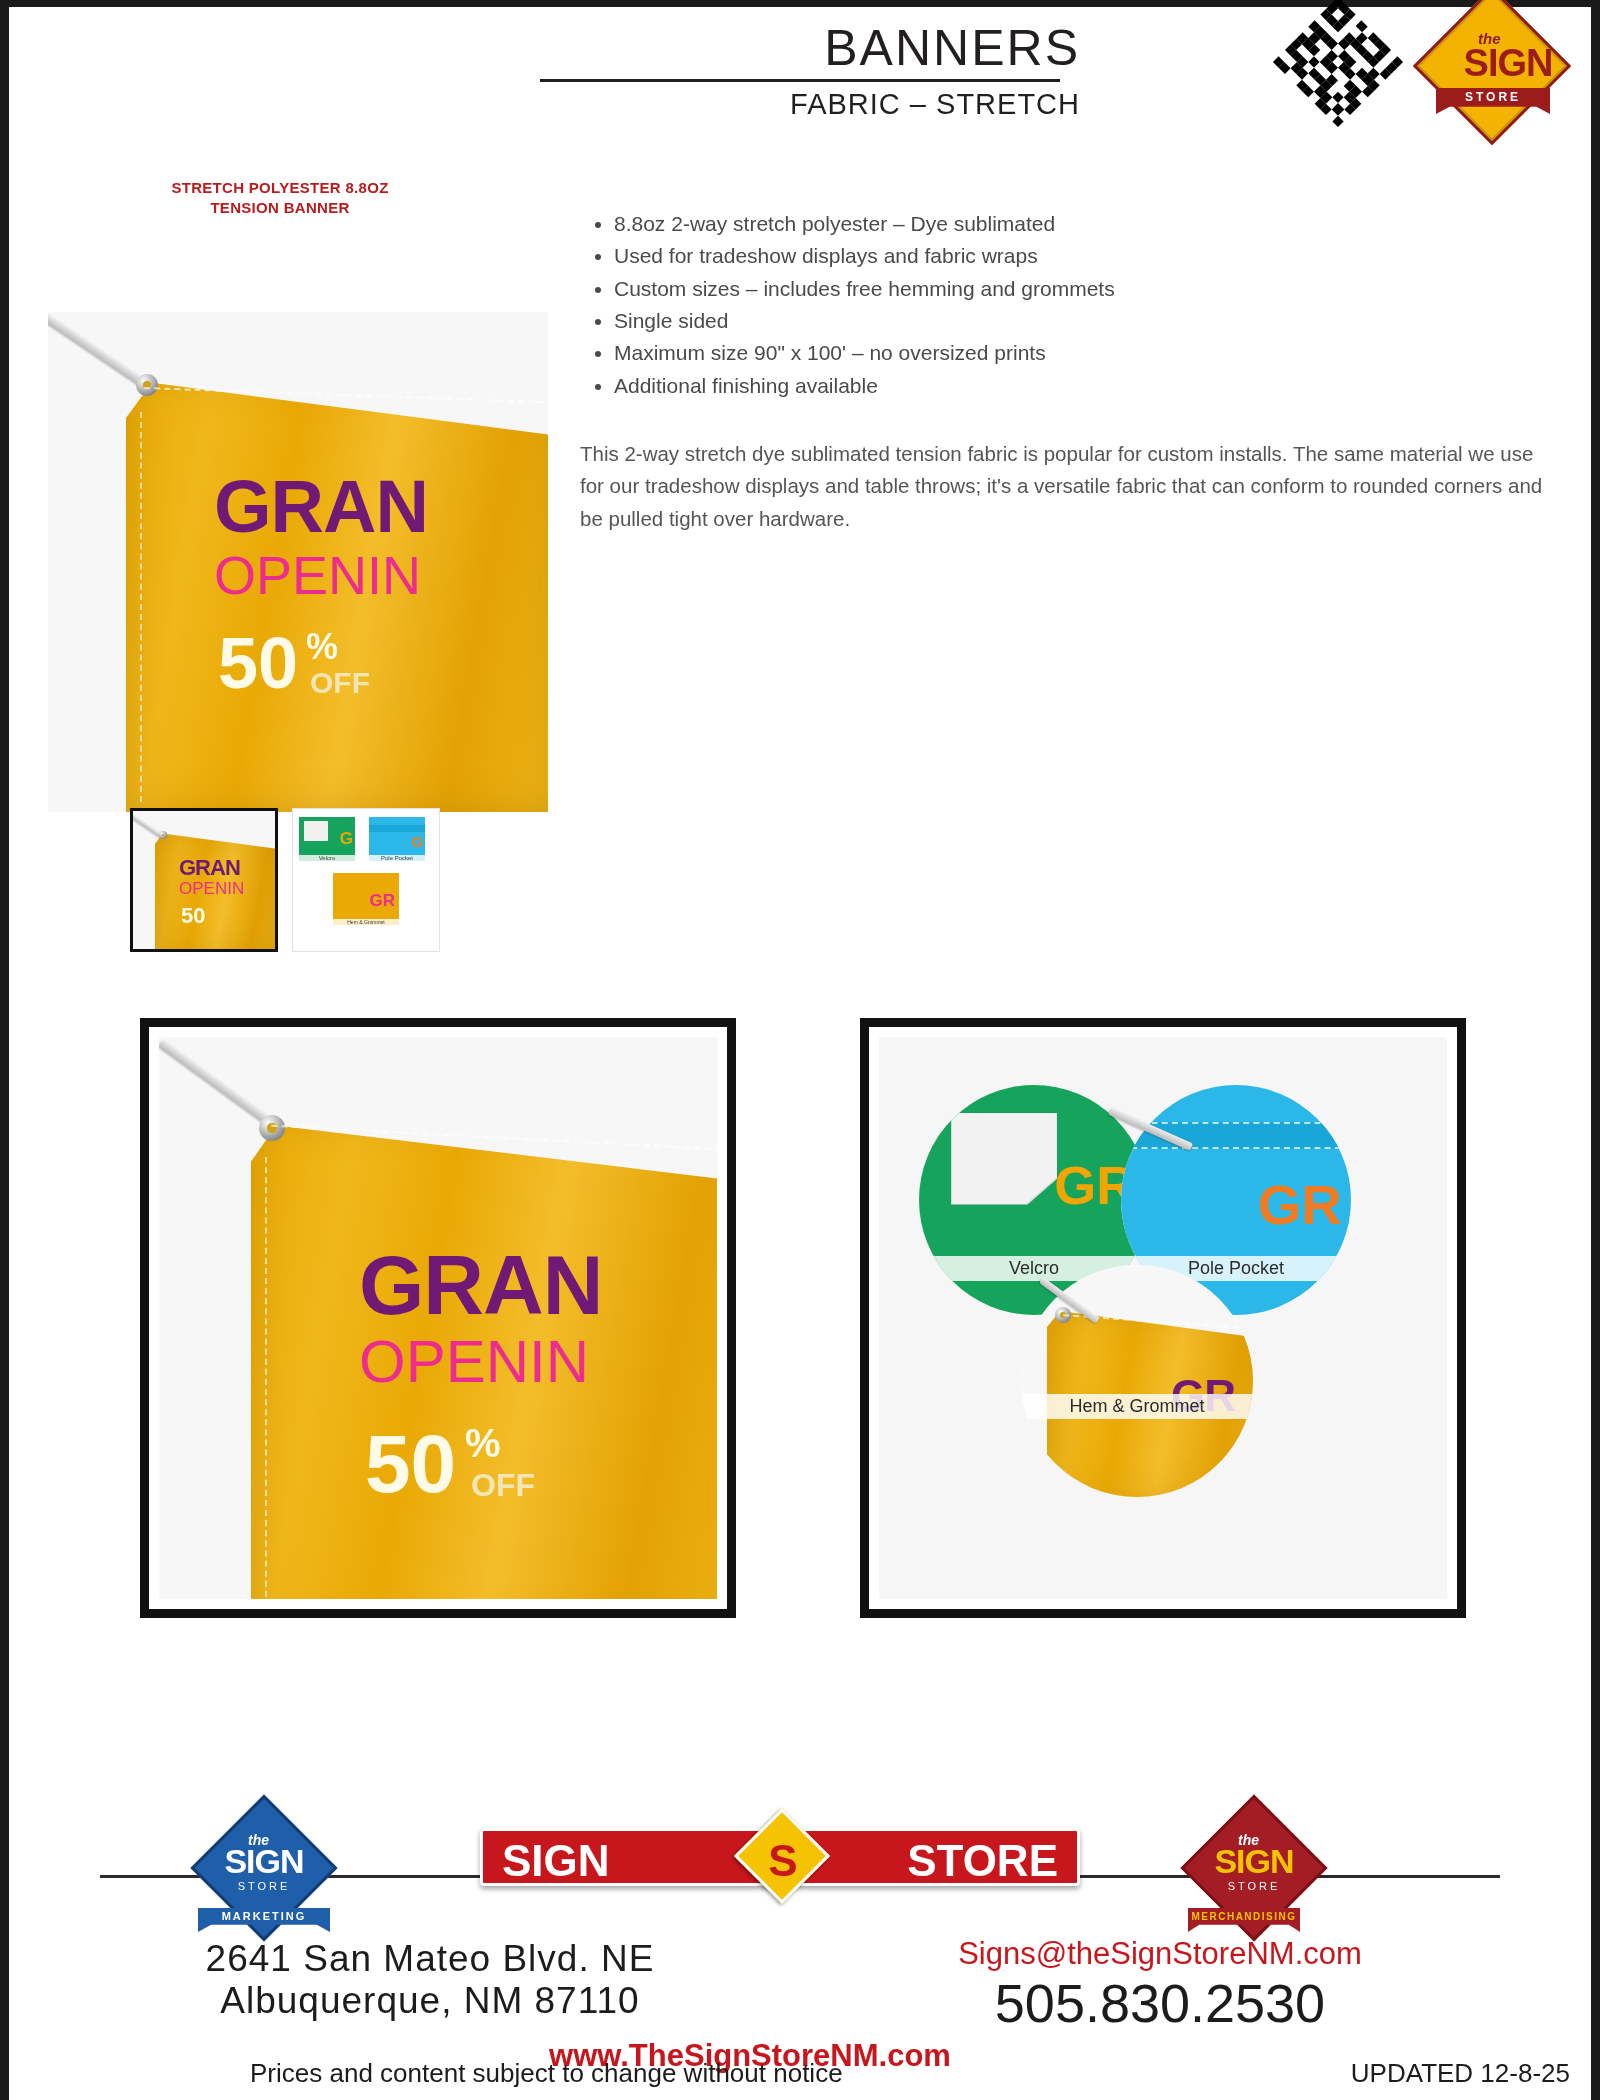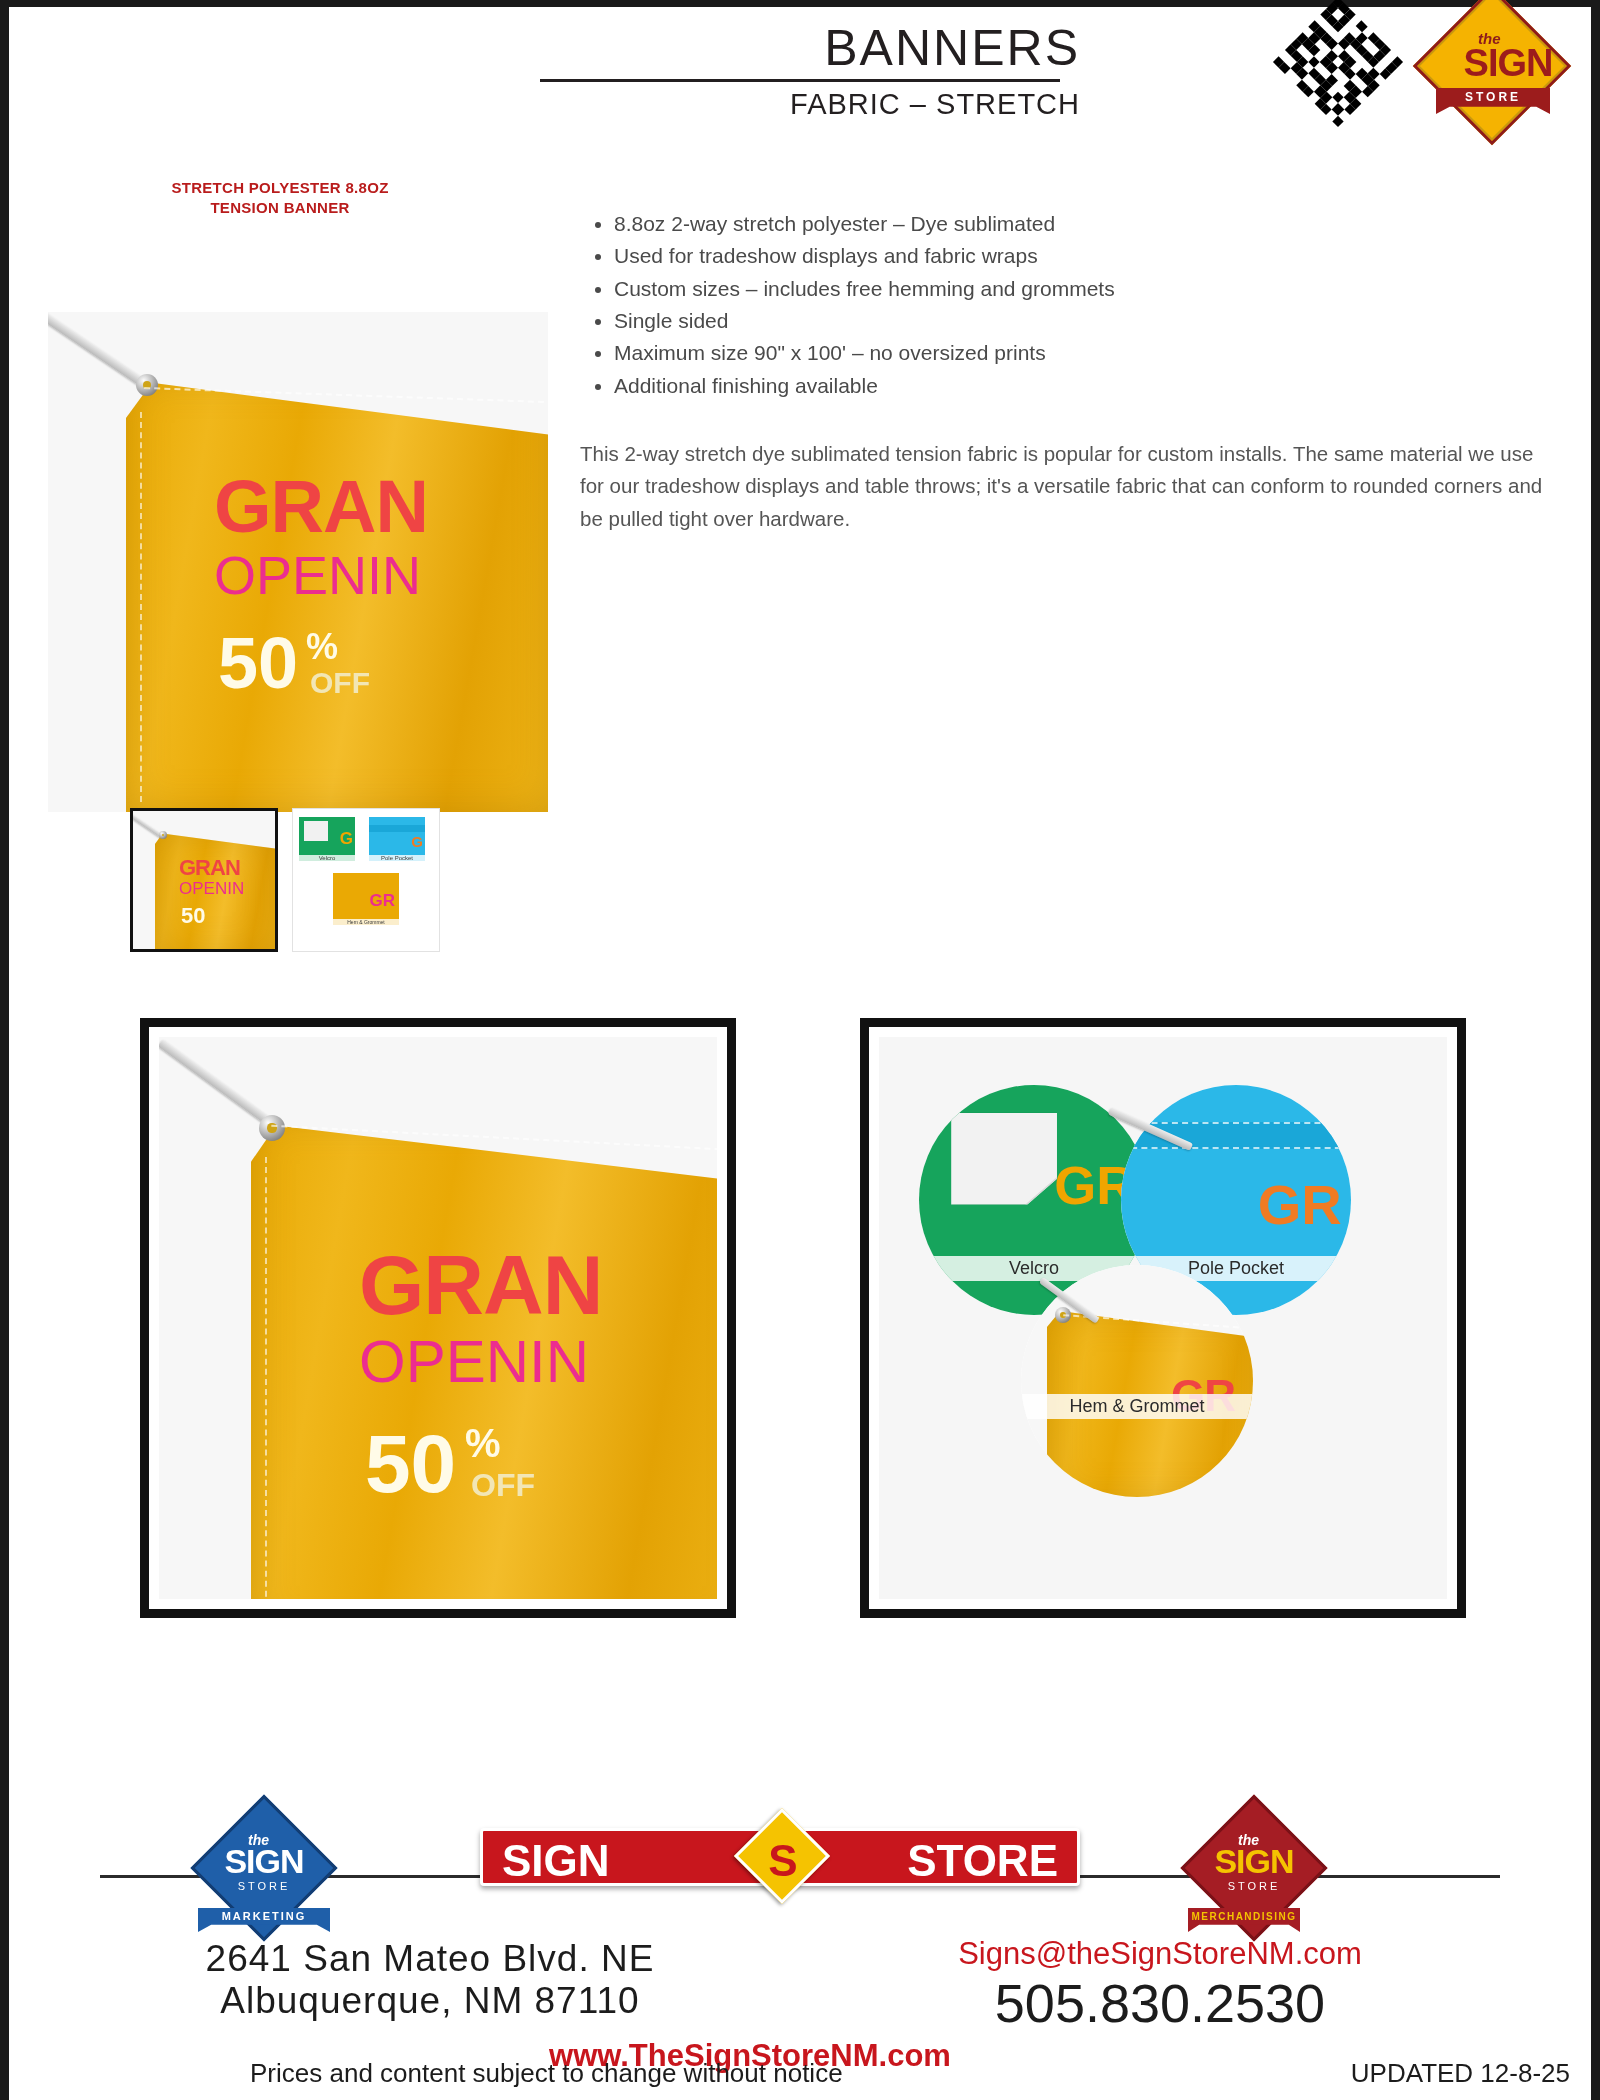--- a/index.html
+++ b/index.html
@@ -113,21 +113,21 @@
   }
   .grommet {
     position:absolute; border-radius:50%;
     background:radial-gradient(circle at 35% 30%, #fdfdfd, #8e8e8e 70%, #5d5d5d);
   }
   .grommet:after {
     content:""; position:absolute; inset:32%; border-radius:50%;
     background:#cfa416;
   }
   .cloth-text-grand {
-    position:absolute; color:#ef4444; font-weight:bold; letter-spacing:-1px;
+    position:absolute; color:#701a75; font-weight:bold; letter-spacing:-1px;
     font-family:"Liberation Sans", sans-serif;
   }
   .cloth-text-open {
     position:absolute; color:#ec2d8f; letter-spacing:0px;
   }
   .cloth-text-50 {
     position:absolute; color:#fffbe8; font-weight:bold;
   }
   .cloth-text-off {
     position:absolute; color:#f2e6b5; font-weight:bold;

